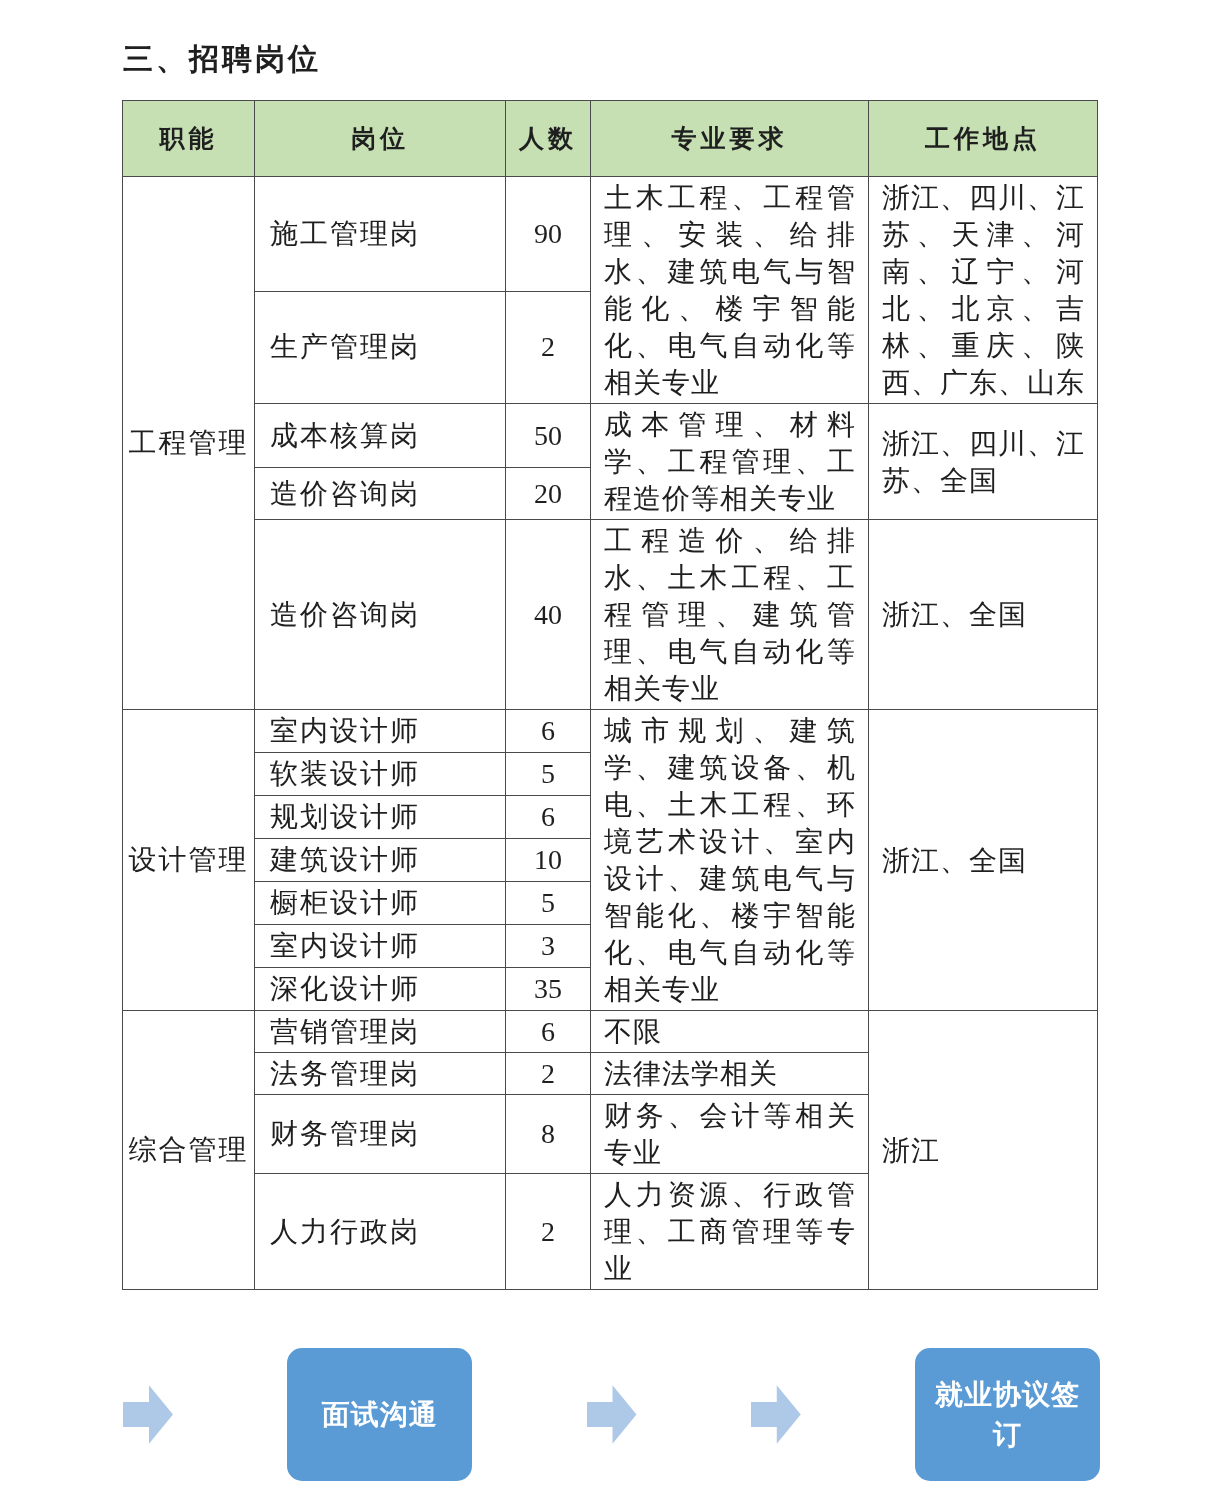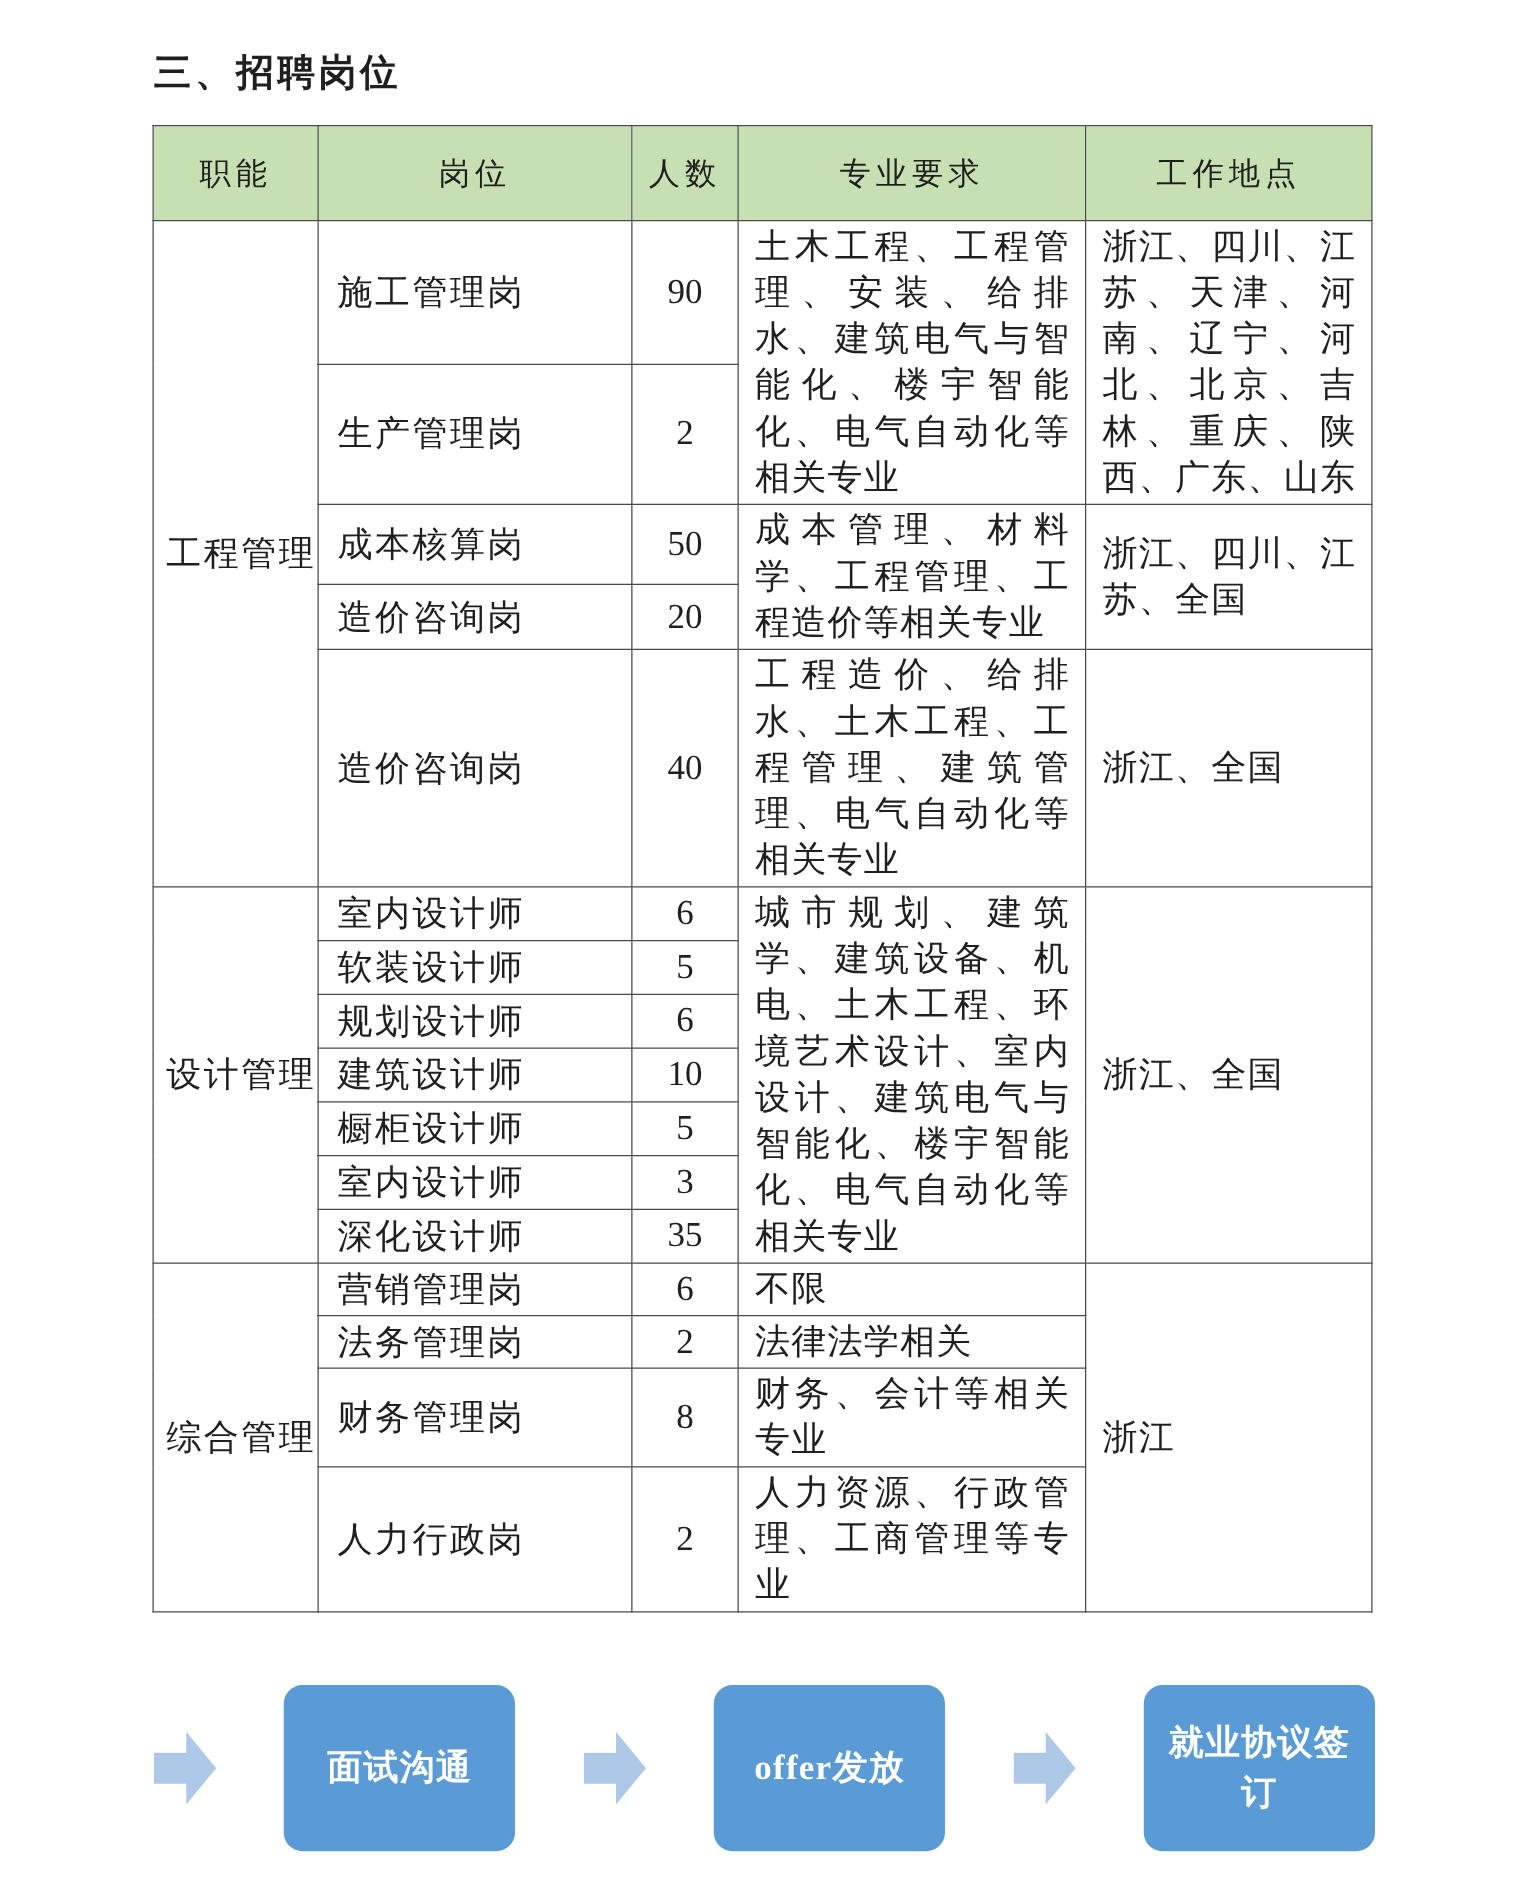--- a/index.html
+++ b/index.html
@@ -14,26 +14,26 @@
   }
   #title1{margin:38px 0 0 123px;}
   #title2{margin:136px 0 0 123px;}
 
   table.jobs{
     border-collapse:collapse;table-layout:fixed;
     margin:20px 0 0 122px;width:975px;
   }
   .jobs th,.jobs td{border:1.5px solid #4a4a4a;overflow:hidden;}
   .jobs th{
-    background:#c6e0b4;font-size:25px;font-weight:400;letter-spacing:4px;
+    background:#c6e0b4;font-size:25px;font-weight:700;letter-spacing:4px;
     text-align:center;vertical-align:middle;
   }
   .jobs td{font-size:28px;vertical-align:middle;}
   tr.hrow{height:76px;}
-  td.func{text-align:right;letter-spacing:2px;}
+  td.func{text-align:center;letter-spacing:2px;}
   td.pos{text-align:left;padding-left:15px;letter-spacing:2px;}
   td.cnt{text-align:center;}
   td.req,td.loc{
     text-align:justify;padding:2px 12px 2px 13px;line-height:37px;letter-spacing:1px;
   }
   tr.r1{height:92px;} tr.r2{height:90px;} tr.r3{height:62px;}
   tr.r4{height:50px;} tr.r5{height:148px;}
   tr.d{height:38px;} tr.g3a{height:38px;} tr.g3b{height:37px;}
   tr.g3c{height:37px;} tr.g3d{height:76px;}
 
@@ -159,18 +159,17 @@
         <td class="req">人力资源、行政管理、工商管理等专业</td>
       </tr>
     </tbody>
   </table>
 
 
   <div class="flow">
     <div class="farrow"></div>
     <div class="fbox">面试沟通</div>
     <div class="farrow"></div>
-    <div class="fbox">offer发放</div>
     <div class="farrow"></div>
     <div class="fbox">就业协议签订</div>
   </div>
 
 </div>
 
 </body></html>

